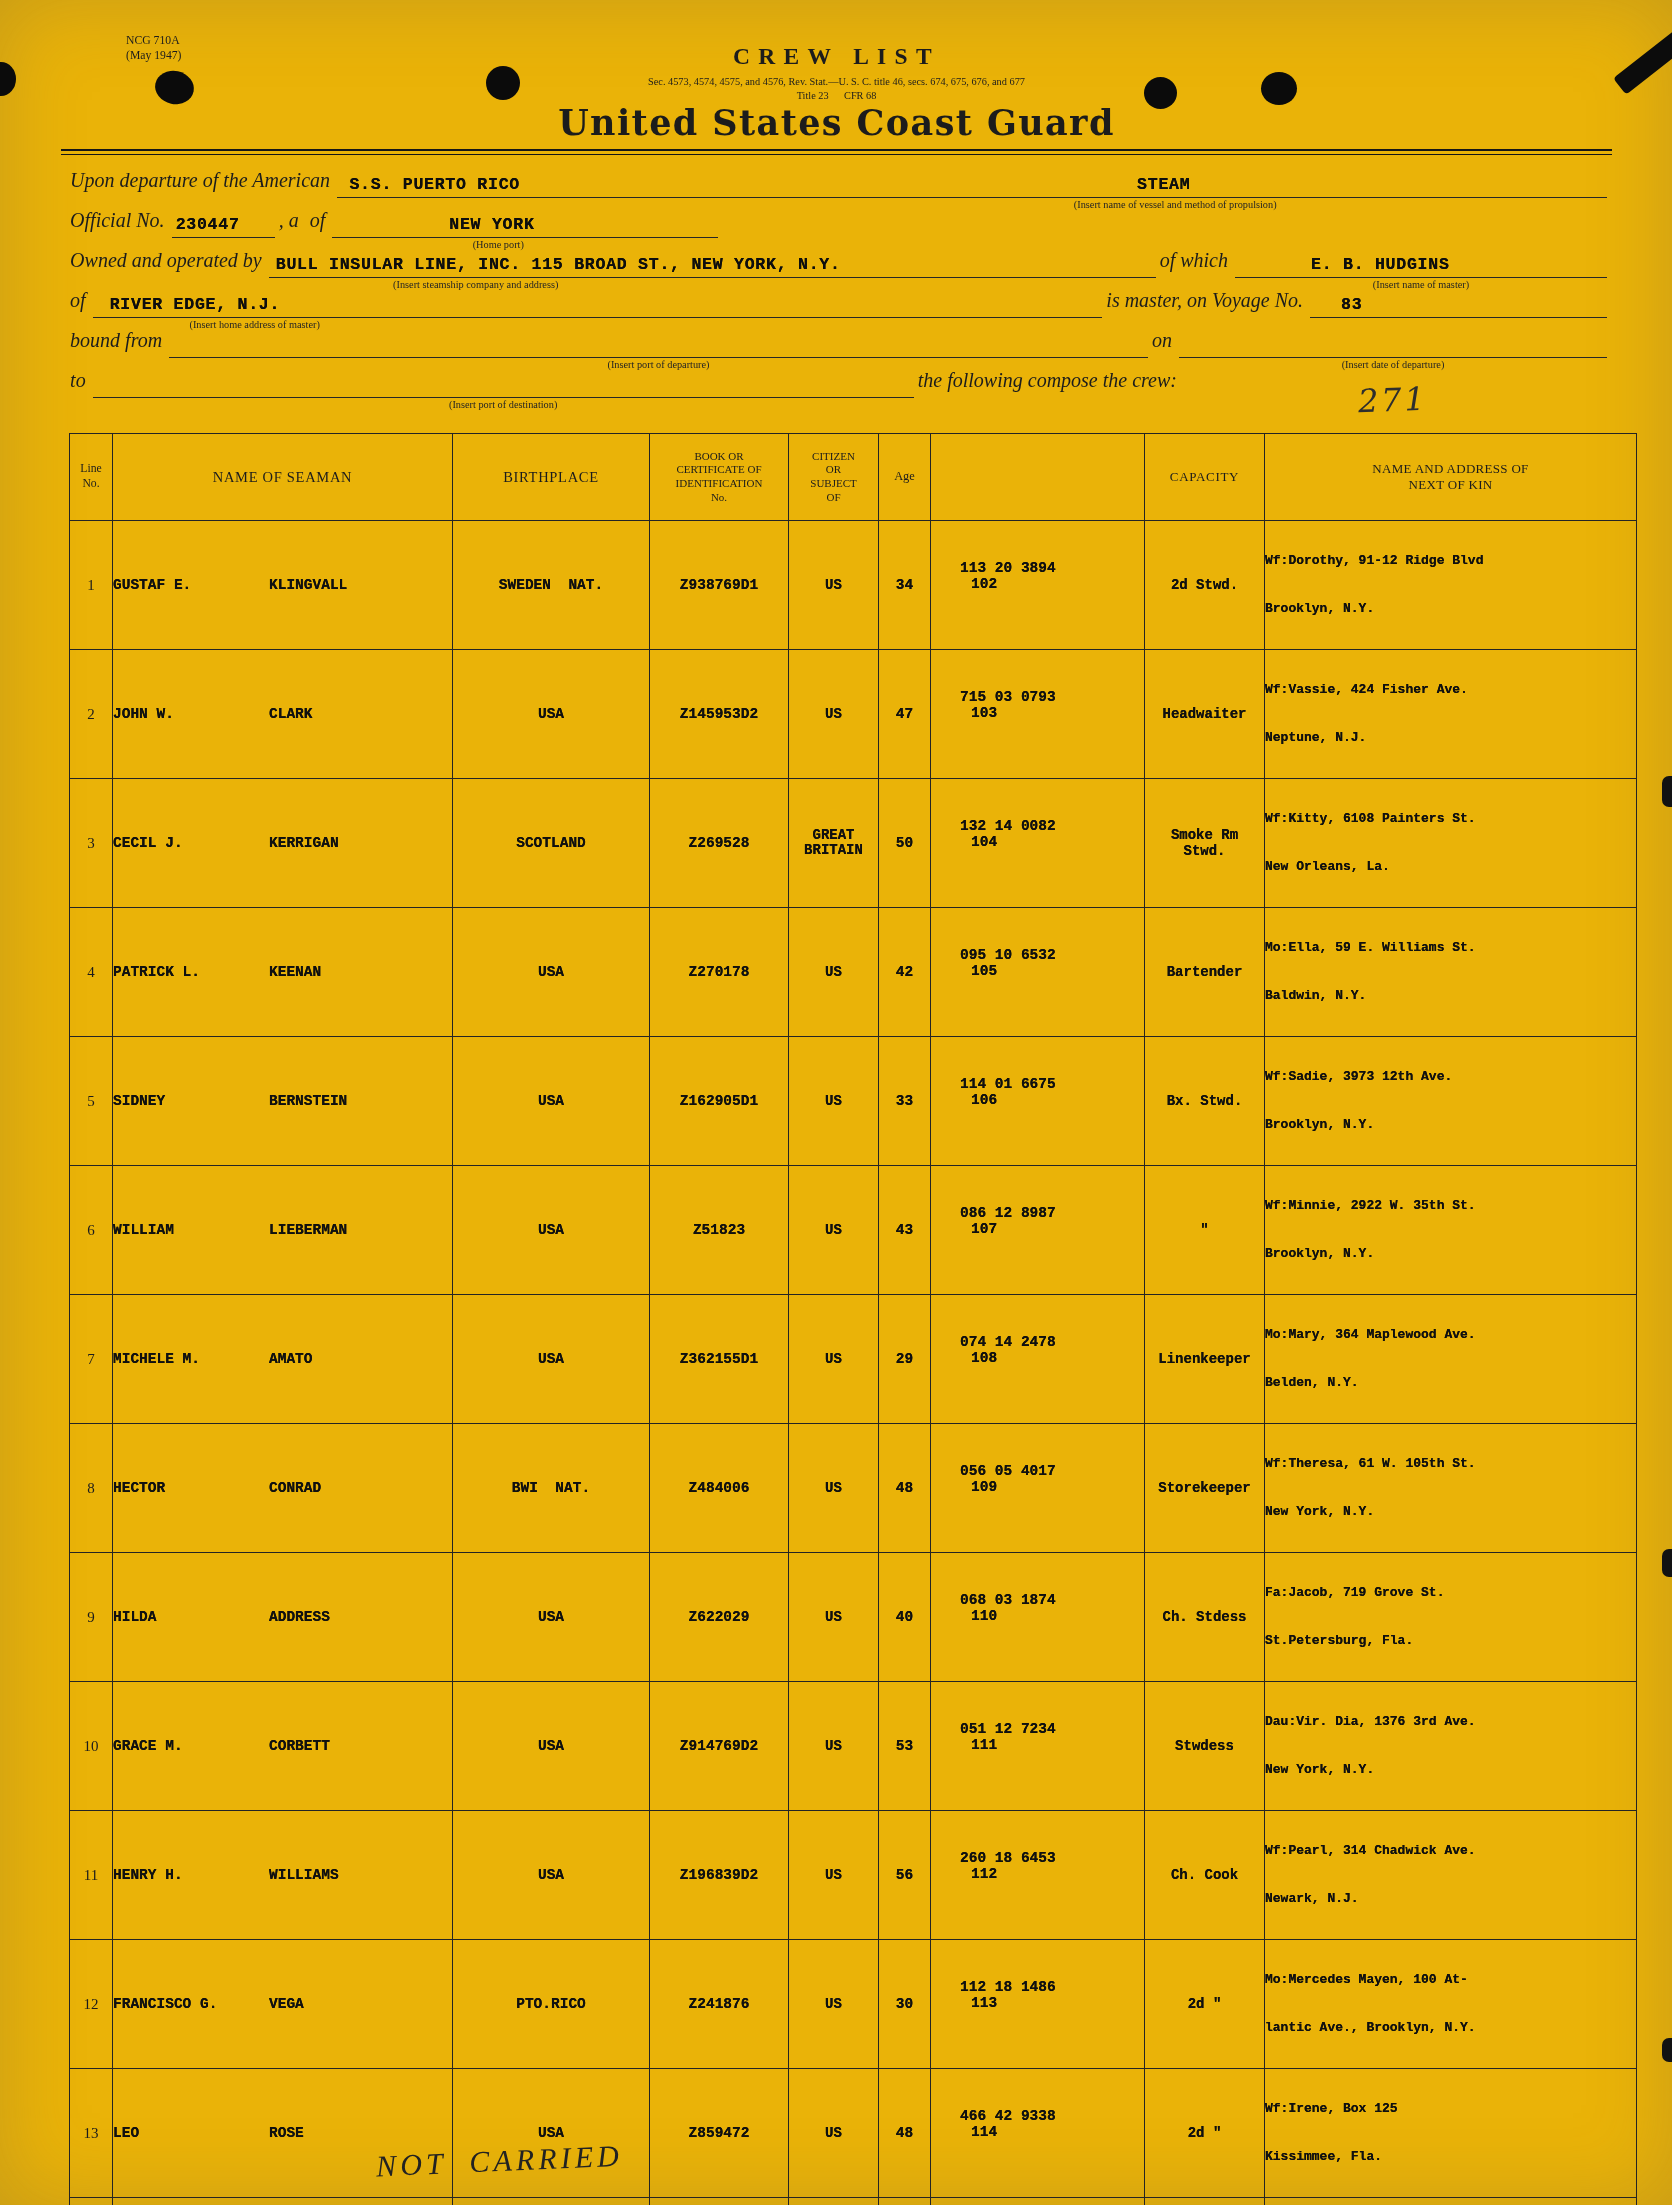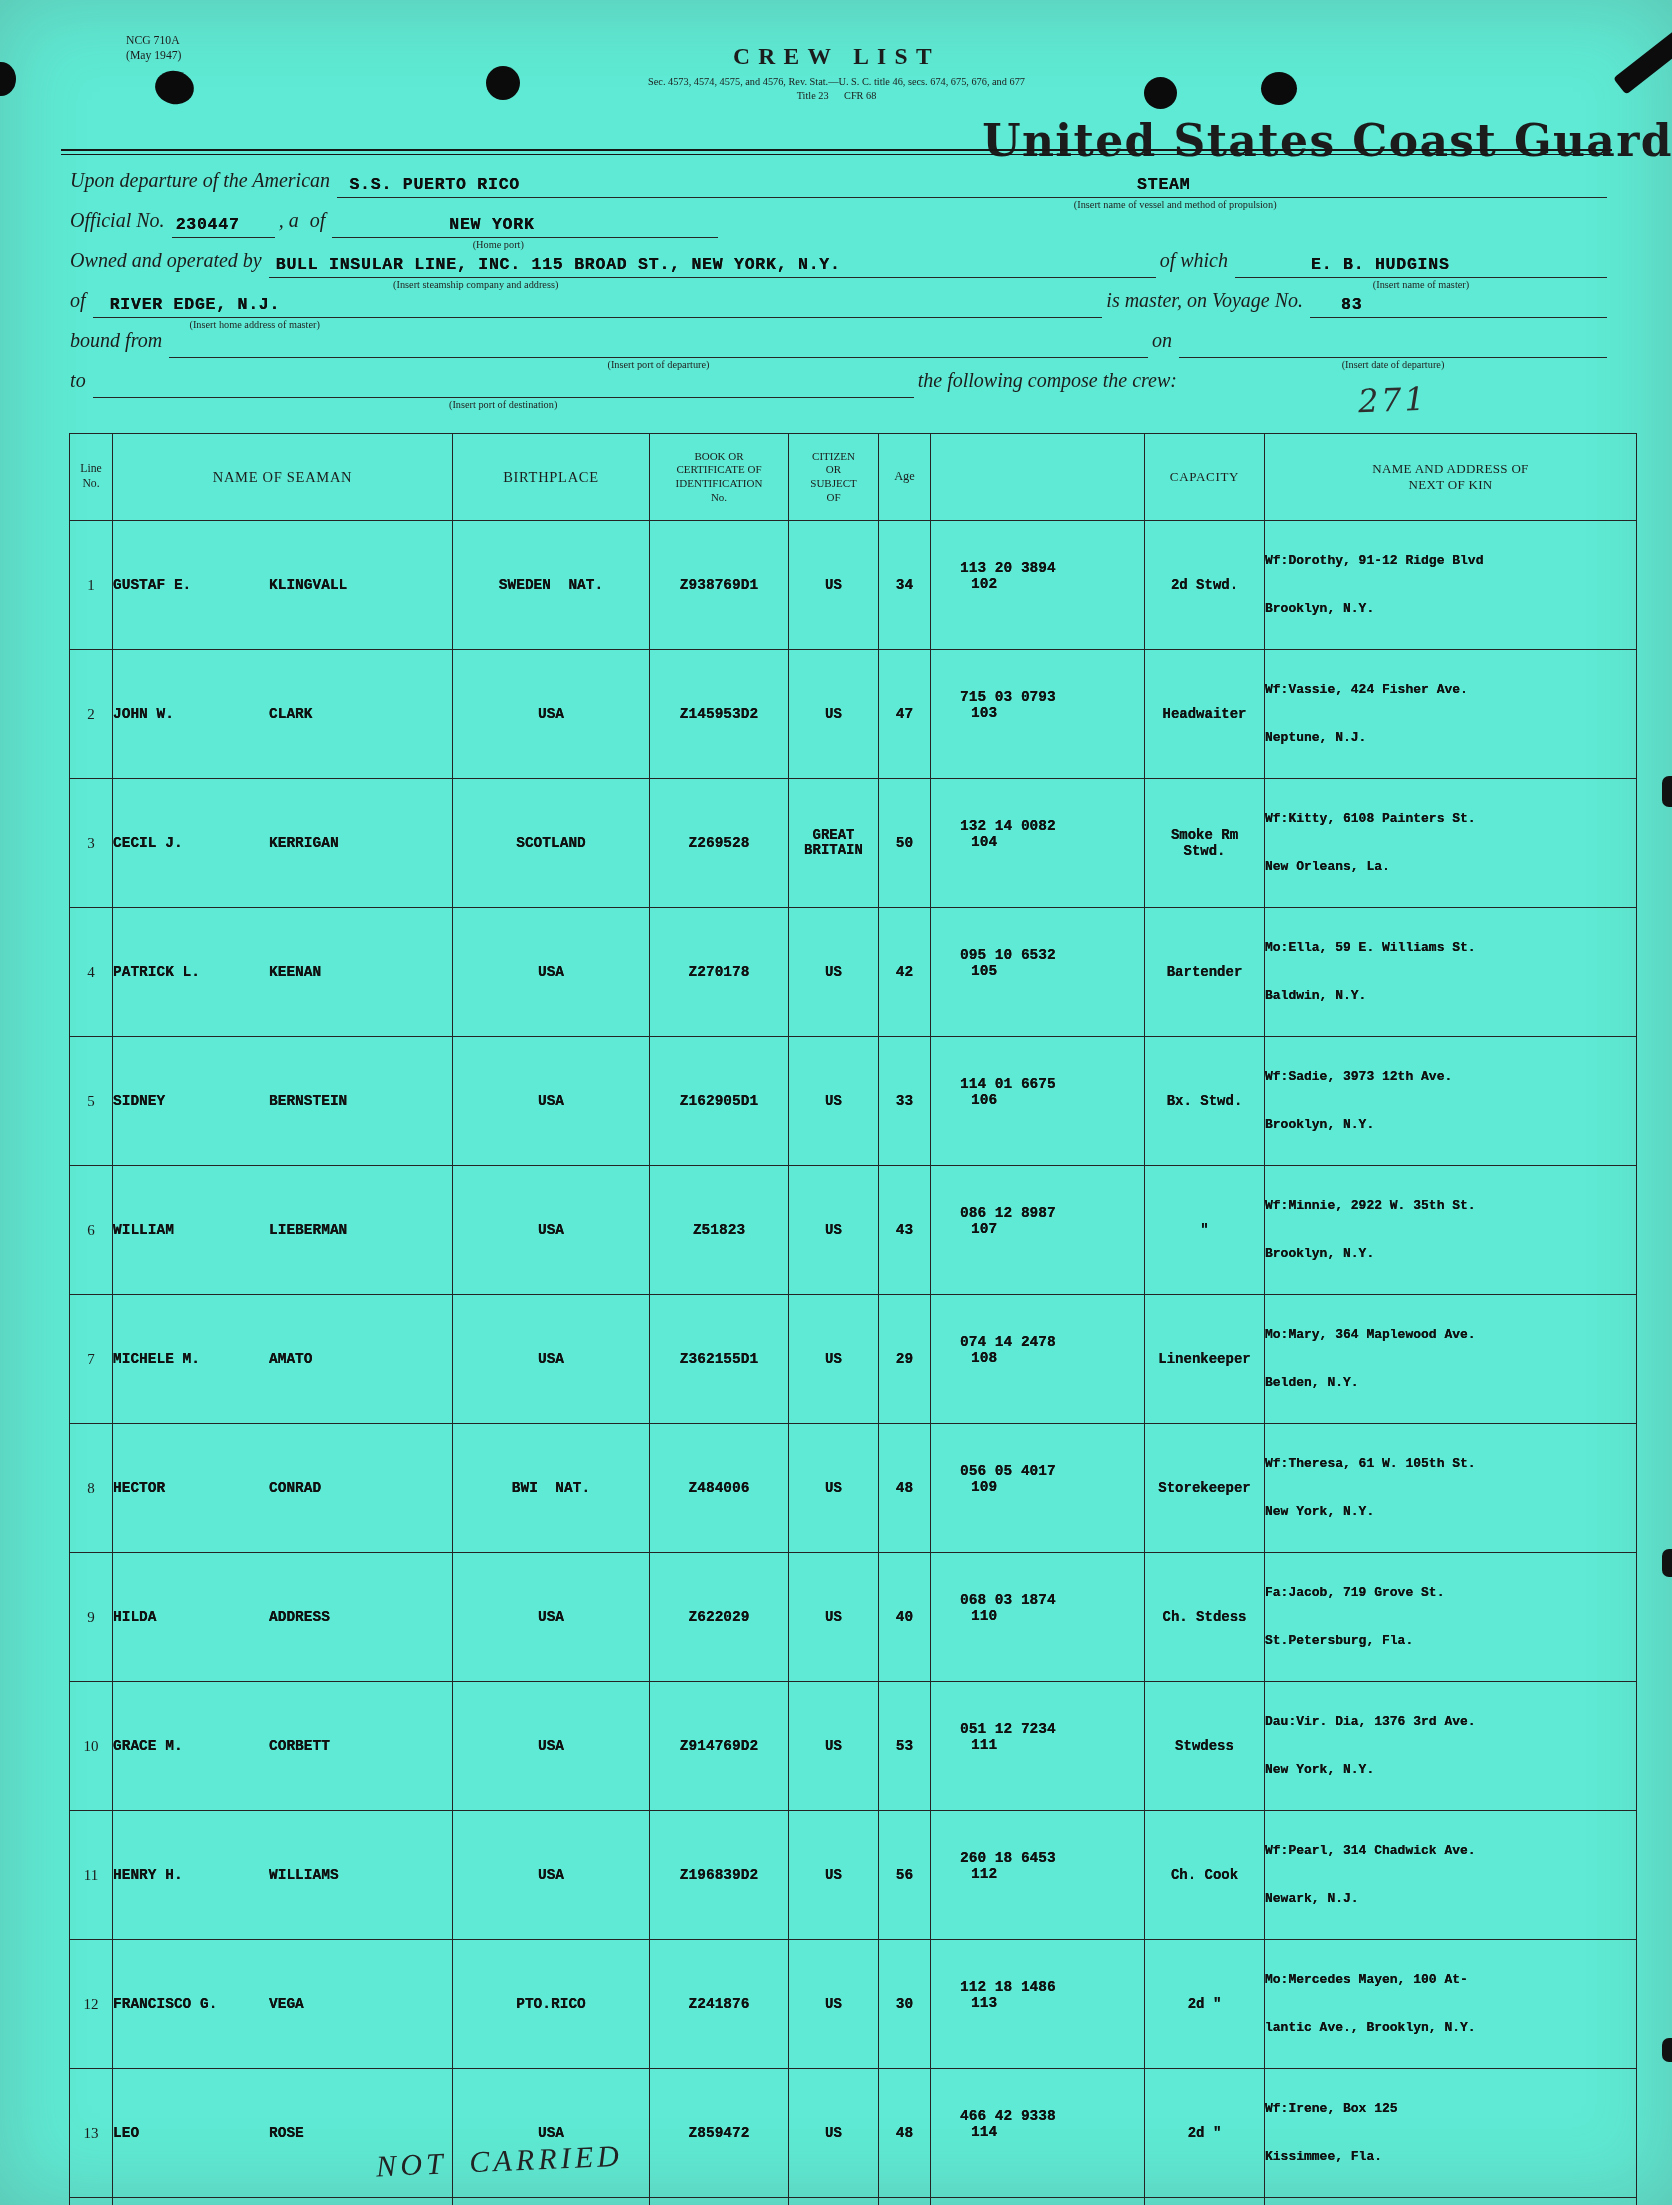--- a/index.html
+++ b/index.html
@@ -1,35 +1,35 @@
 <!DOCTYPE html>
 <html style="font-size:11px"><head>
 <meta charset="utf-8">
 <style>
   html,body { margin:0; padding:0; background:#9a9a98; }
   .page {
     position:relative; width:1673px; height:2205px;
-    background:#5eead4;
+    background:#eab308;
     box-shadow: inset 0 0 83px rgba(90,85,75,.25);
     overflow:hidden;
     font-family:"Liberation Serif", serif;
     color:#1c1c1c;
   }
   
   .hole { position:absolute; background:#0b0b0b; border-radius:50%; }
   .edge-dash { position:absolute; right:0; width:11px; background:#121212; border-radius:7px 0 0 7px; }
   .corner-mark { position:absolute; right:-19.3px; top:51px; width:81px; height:21px; background:#0c0c0c; transform:rotate(-38deg); border-radius:4.1px; }
 
   
   .form-code { position:absolute; left:126px; top:34px; font-size:11.7px; line-height:1.25; }
   .doc-title { position:absolute; left:0; top:43px; width:100%; text-align:center; font-size:23.5px; font-weight:bold; letter-spacing:8.3px; }
   .statute   { position:absolute; left:0; top:76px; width:100%; text-align:center; font-size:10.3px; }
   .statute2  { position:absolute; left:0; top:90px; width:100%; text-align:center; font-size:10.3px; white-space:pre; }
-  .agency    { position:absolute; left:0; top:115px; width:100%; text-align:right;
-               font-family:"DejaVu Serif", serif; font-weight:bold; font-size:44px; letter-spacing:1.4px; }
+  .agency    { position:absolute; left:0; top:102px; width:100%; text-align:center;
+               font-family:"DejaVu Serif", serif; font-weight:bold; font-size:35px; letter-spacing:1.4px; }
   .double-rule { position:absolute; top:149px; left:61px; right:61px; height:3.4px;
                  border-top:2.8px solid #161616; border-bottom:1.4px solid #161616; }
 
   
   .form-block { position:absolute; top:161px; left:66px; right:66px; }
   .fline { position:relative; display:flex; align-items:center; height:40px;
            font-style:italic; font-size:20px; }
   .pr { white-space:pre; padding:0 7px 1.4px 4.1px; flex:0 0 auto; }
   .blank { position:relative; border-bottom:1.4px solid #262626; height:32px; flex:0 0 auto; }
   .grow { flex:1 1 auto; }

